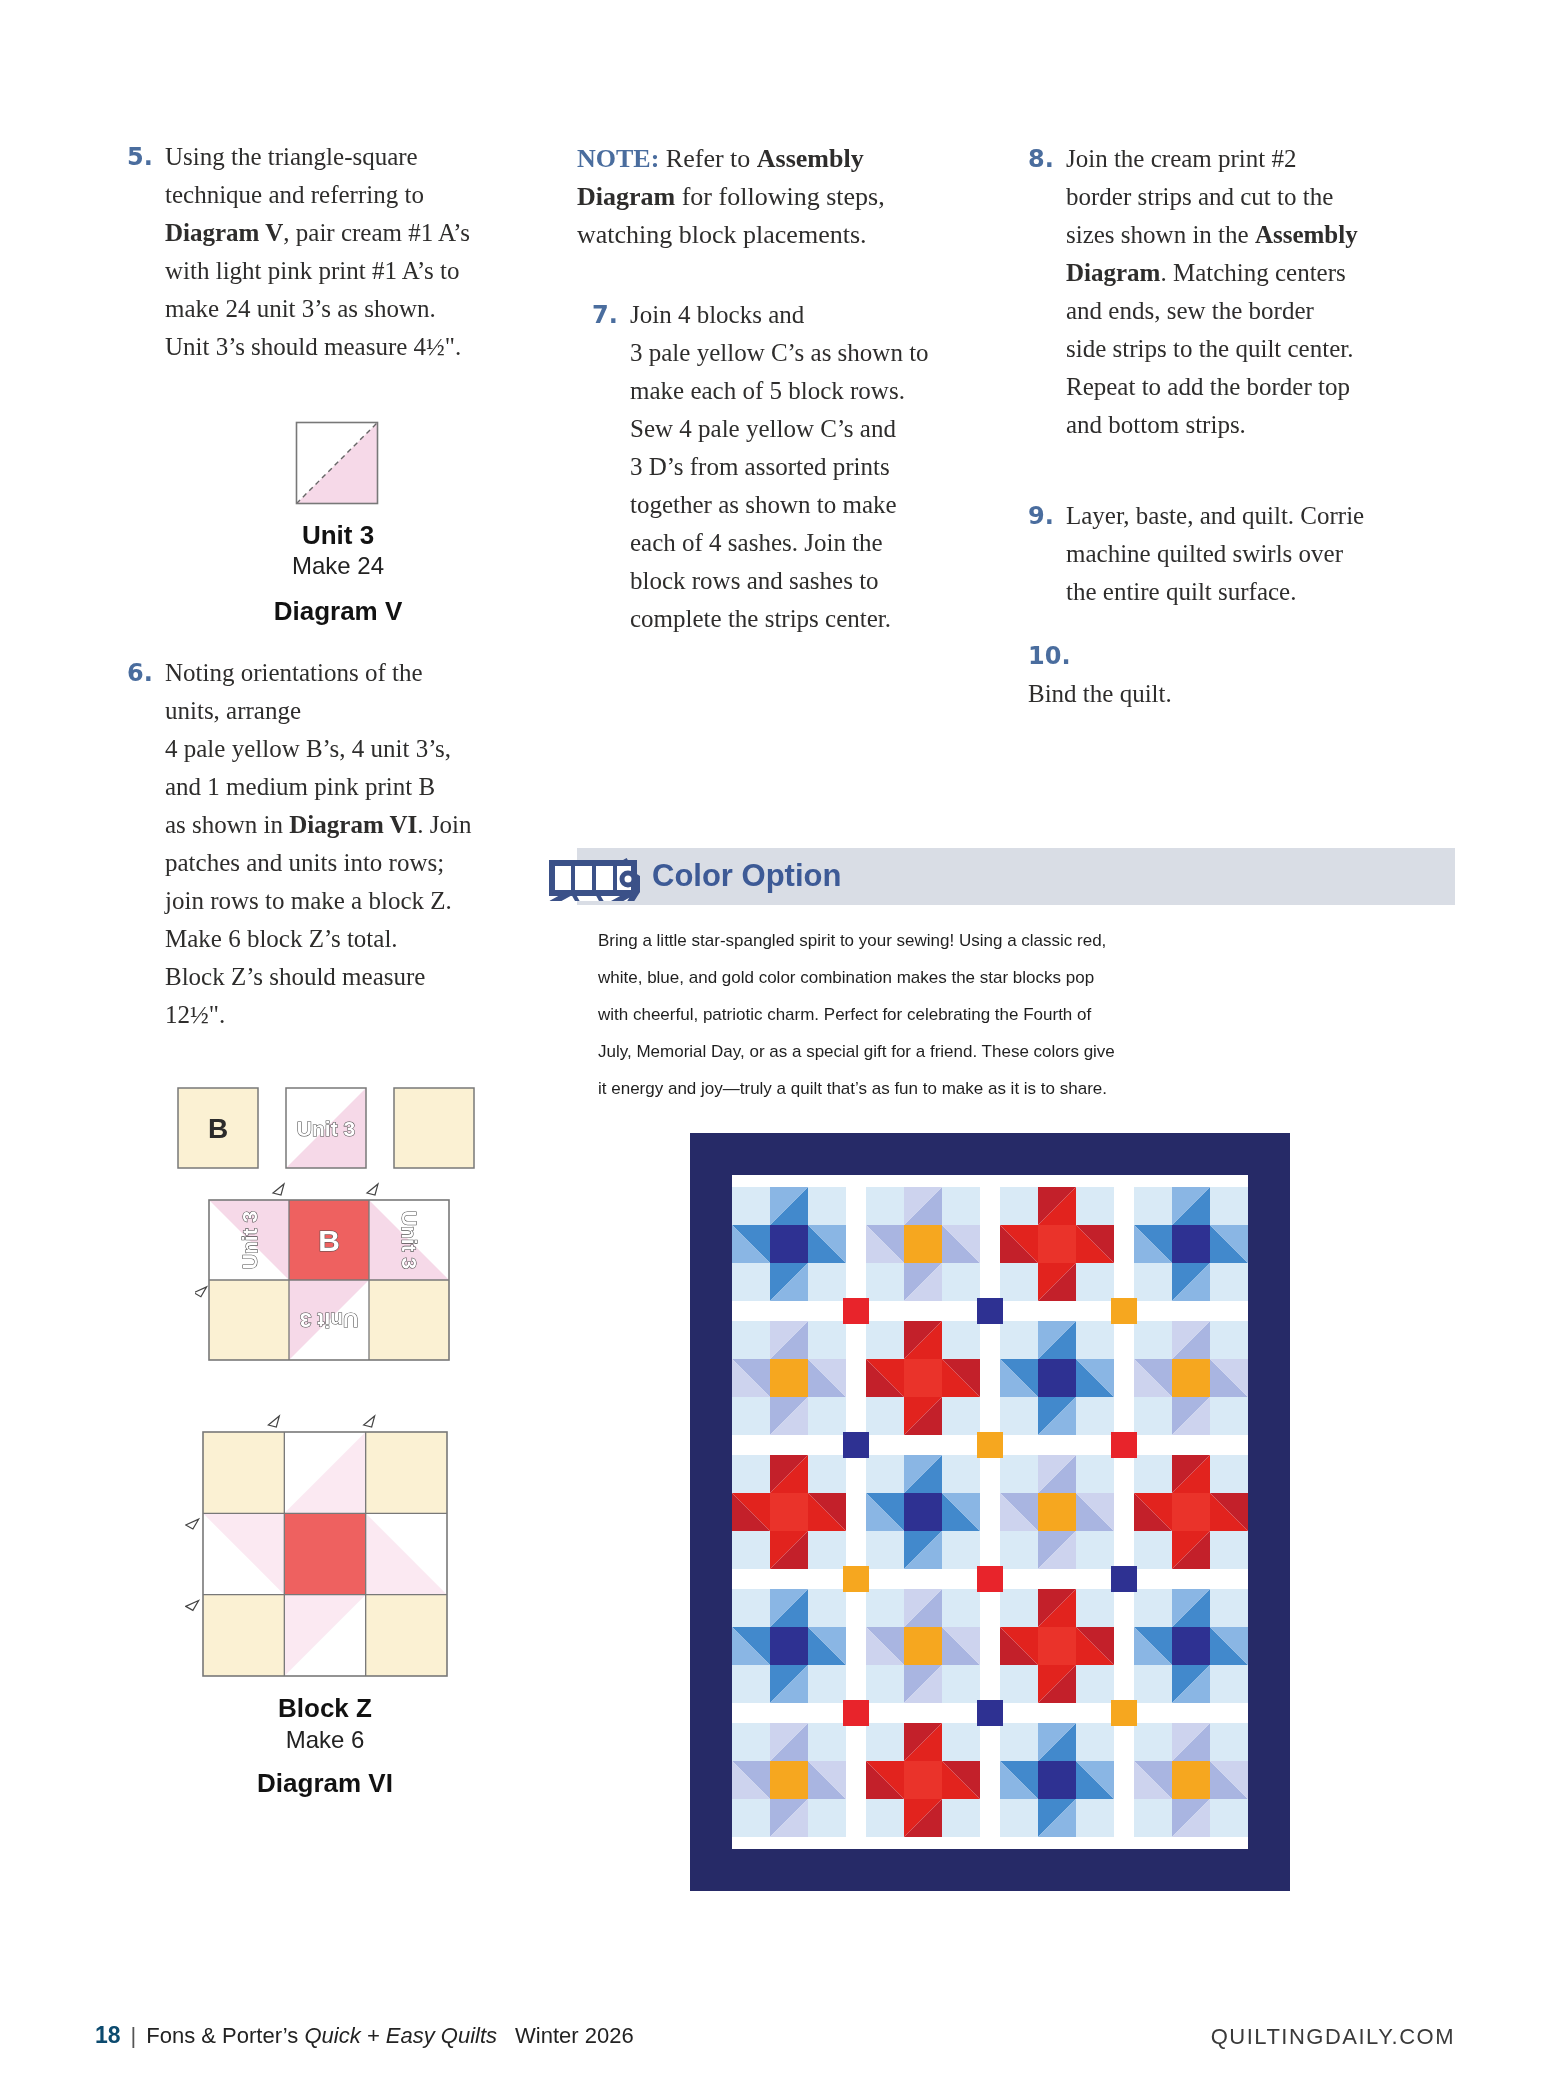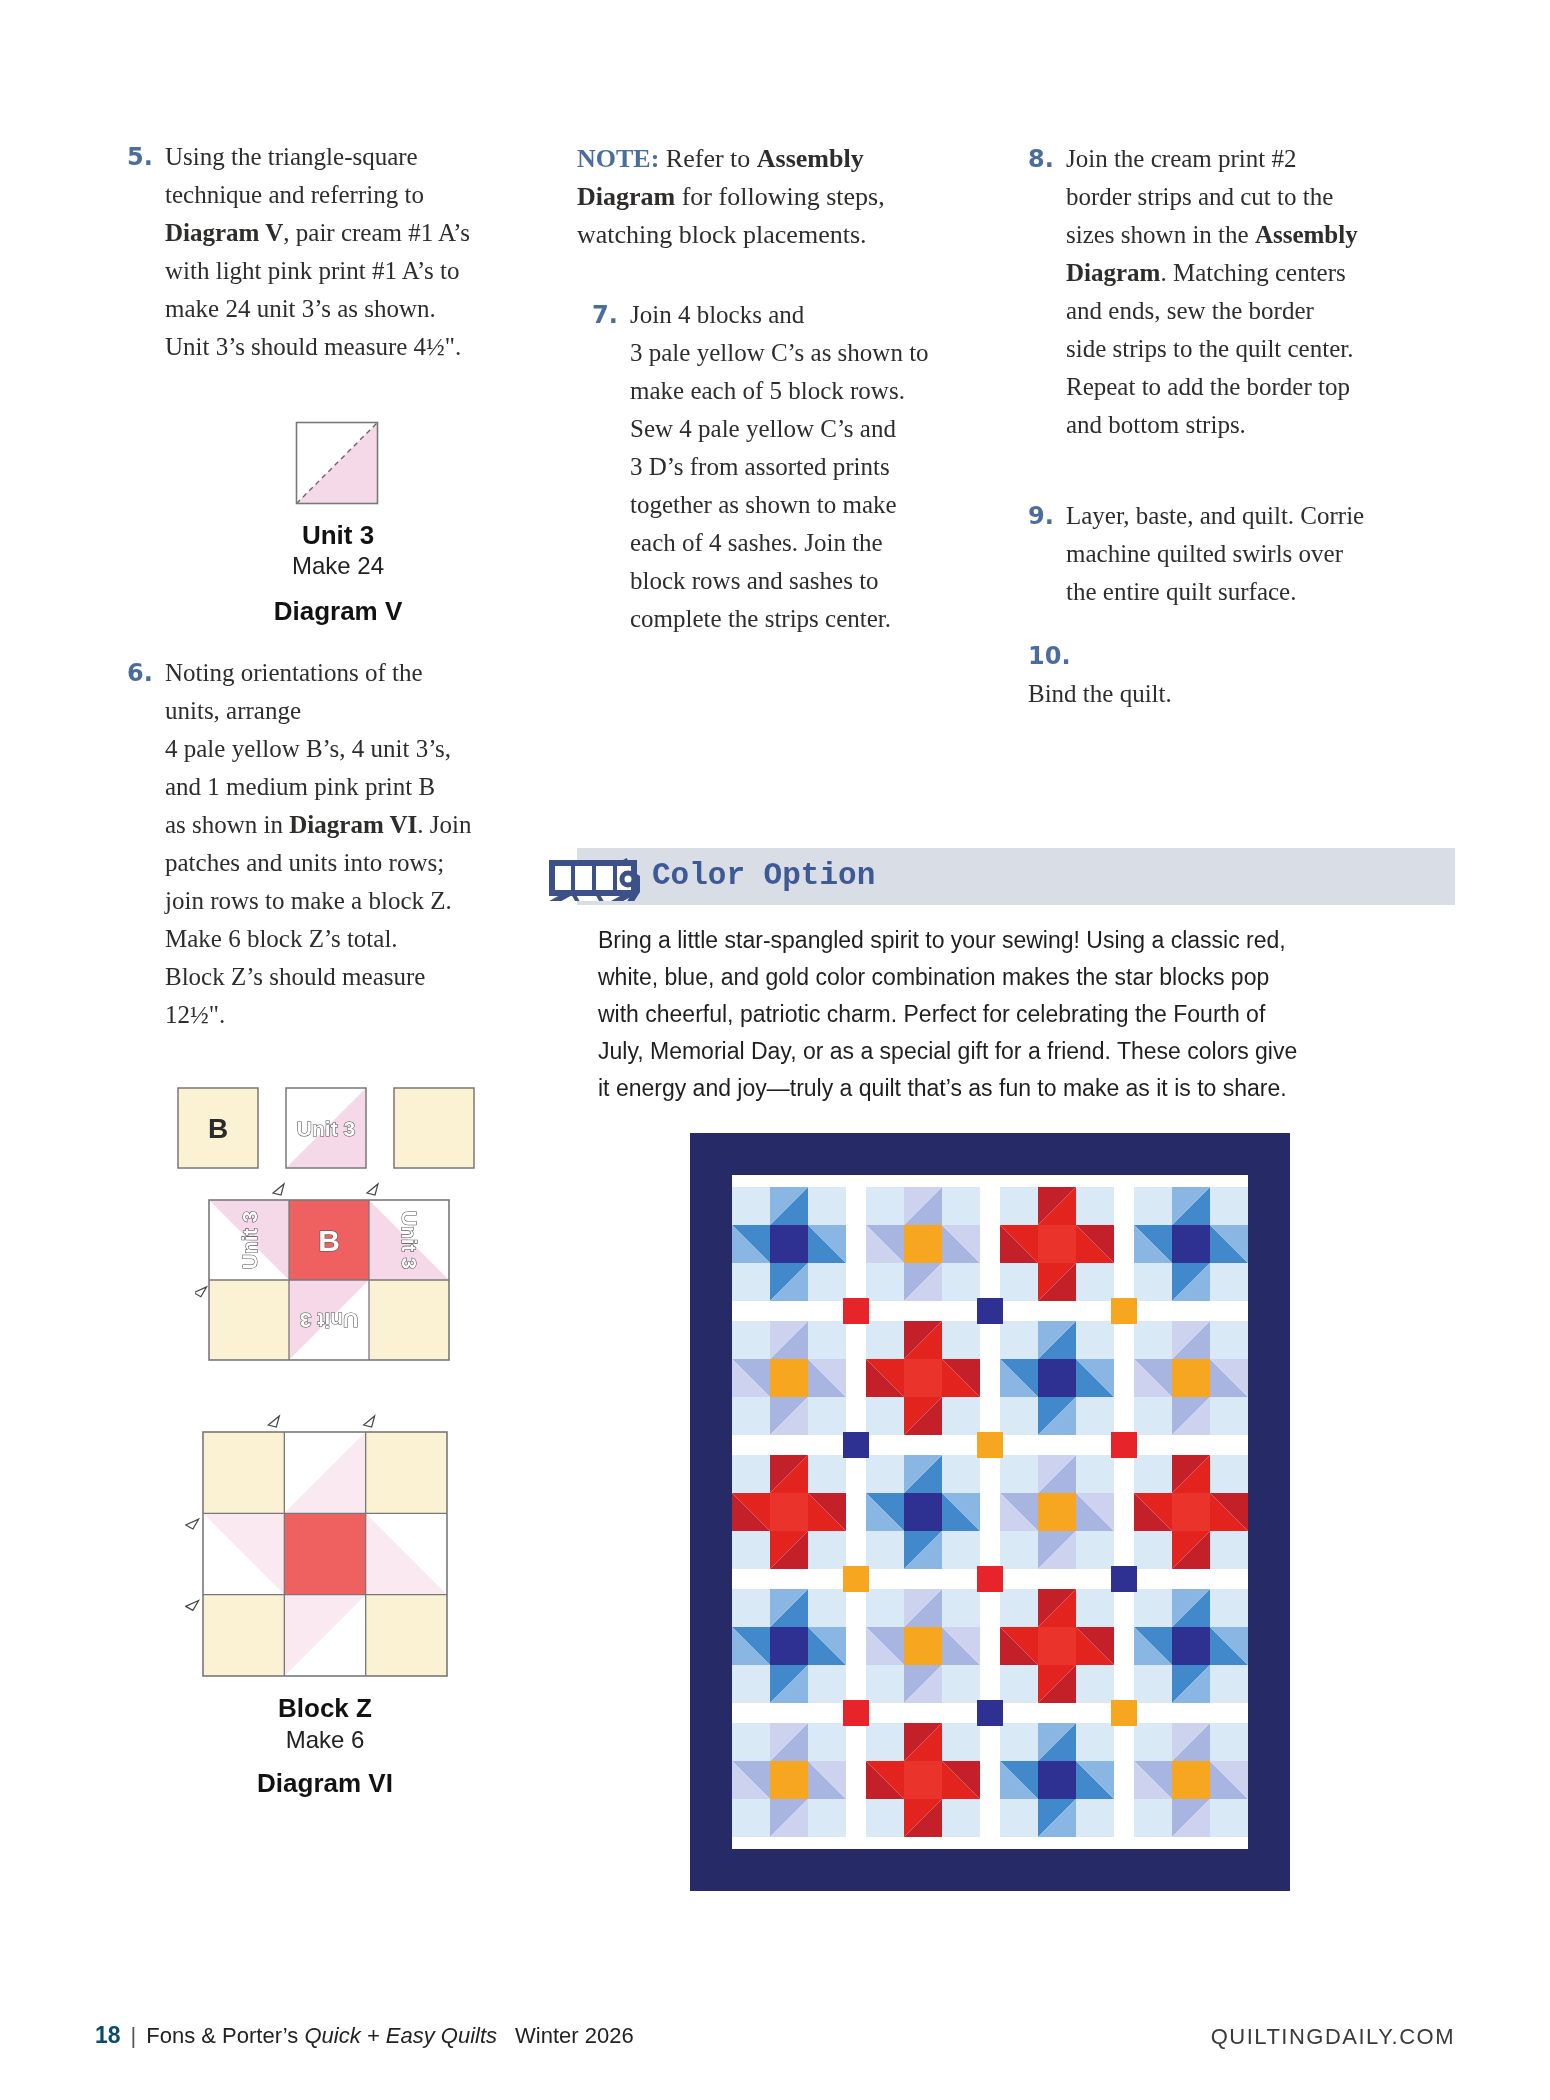--- a/index.html
+++ b/index.html
@@ -13,23 +13,23 @@
   .step .t{flex:none;}
   .note{position:absolute;font-size:26px;line-height:38px;color:#2e2d2c;
         font-family:Liberation Serif, serif;}
   .seg-b{font-weight:bold;}
   .seg-blue{color:#4a6d9e;}
   .capb{position:absolute;font-family:"Liberation Sans", sans-serif;font-weight:bold;
         font-size:26px;color:#121212;text-align:center;width:220px;}
   .capr{position:absolute;font-family:"Liberation Sans", sans-serif;
         font-size:24px;color:#222;text-align:center;width:220px;}
   .co-banner{position:absolute;background:#d9dde5;}
-  .co-title{position:absolute;font-family:Liberation Mono, monospace;font-weight:bold;
+  .co-title{position:absolute;font-family:Liberation Sans, sans-serif;font-weight:bold;
             font-size:31px;color:#3d5a96;}
-  .co-par{position:absolute;font-family:"Liberation Sans", sans-serif;font-size:23px;
+  .co-par{position:absolute;font-family:"Liberation Sans", sans-serif;font-size:17px;
           line-height:37px;color:#1f1f1f;white-space:pre-line;}
   .footer-left{position:absolute;font-family:"Liberation Sans", sans-serif;font-size:22px;color:#222;}
   .footer-left .fnum{font-weight:bold;font-size:23px;color:#0c4a6e;}
   .footer-left .fsep{color:#555;padding:0 10px;}
   .fitalic{font-style:italic;}
   .fissue{padding-left:18px;}
   .footer-right{position:absolute;font-family:"Liberation Sans", sans-serif;font-size:22px;
                 color:#3a3a3a;letter-spacing:1.5px;text-align:right;width:300px;}
 </style>
 </head>

